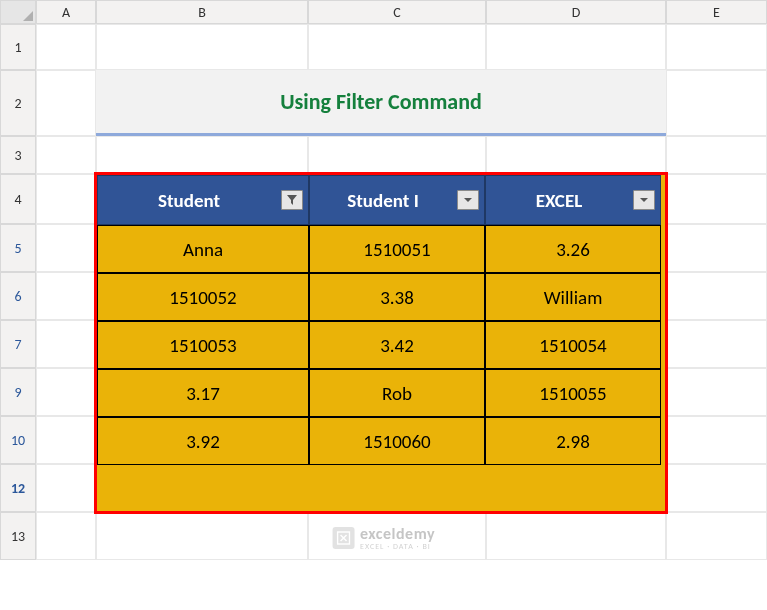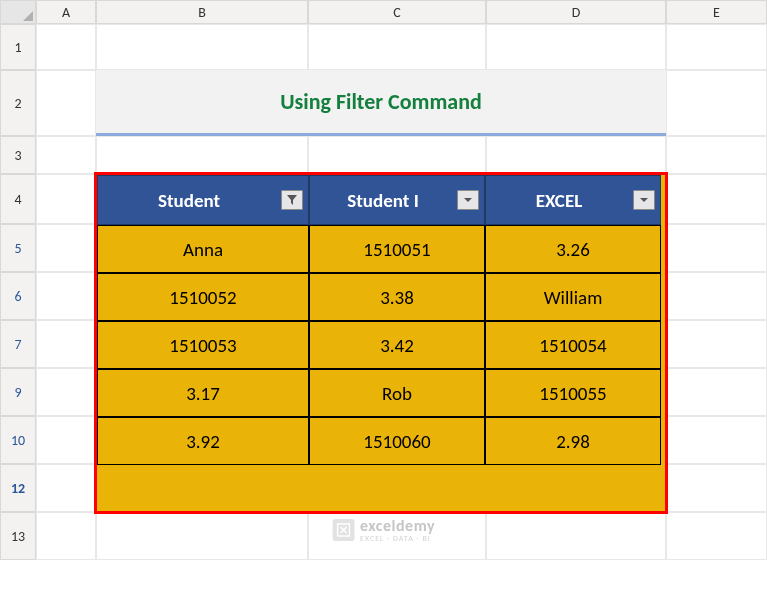--- a/index.html
+++ b/index.html
@@ -96,21 +96,21 @@
     .td {
       border: 1px solid #000;
       display: flex;
       align-items: center;
       justify-content: center;
       font-size: 19px;
       color: #000;
     }
     .watermark {
       position: absolute;
-      bottom: 68px;
+      bottom: 60px;
       left: 50%;
       transform: translateX(-50%);
       display: flex;
       align-items: center;
       gap: 6px;
       opacity: 0.45;
       z-index: 10;
     }
     .watermark .wm-icon {
       width: 22px; height: 22px;

